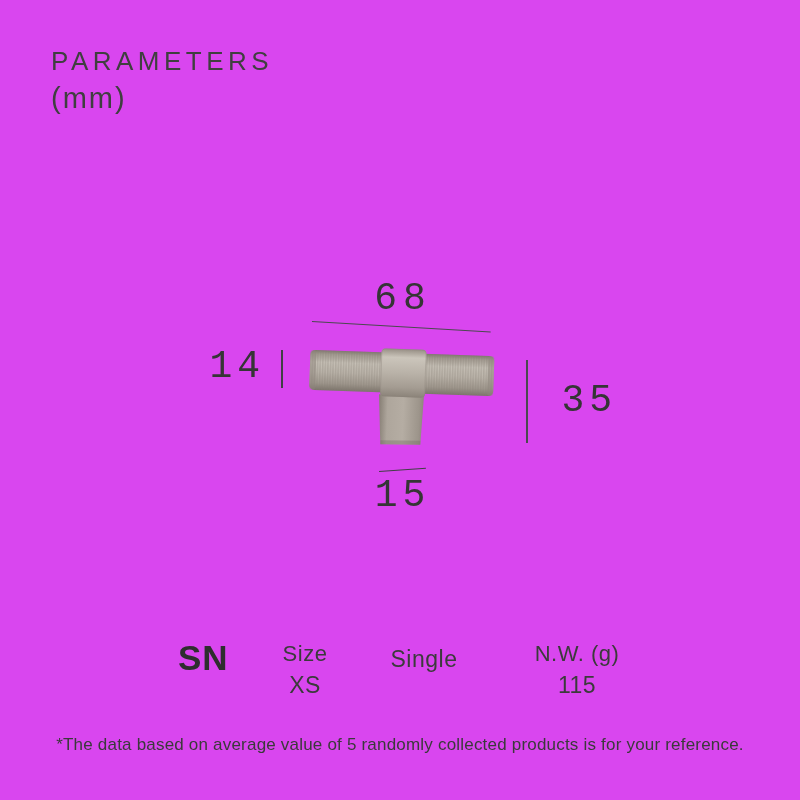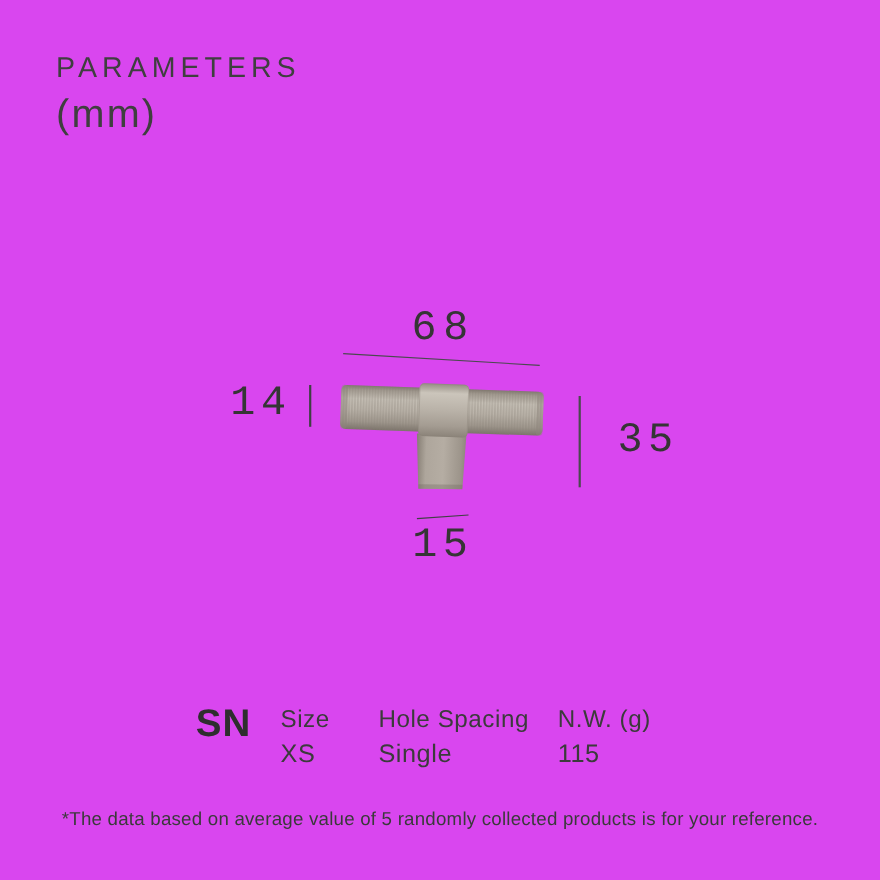--- a/index.html
+++ b/index.html
@@ -9,21 +9,21 @@
     font-family:"Liberation Sans","DejaVu Sans",sans-serif;
     color:#3b3b3b;
   }
   
   .title{
     position:absolute;left:51px;top:46px;
     font-size:26px;font-weight:400;letter-spacing:4.5px;color:#3f3f3f;
   }
   .unit{
     position:absolute;left:51px;top:82px;
-    font-size:36px;font-weight:400;letter-spacing:2px;color:#3f3f3f;
+    font-size:29px;font-weight:400;letter-spacing:2px;color:#3f3f3f;
   }
   
   .dim{
     position:absolute;font-size:38px;font-weight:400;color:#353535;
     letter-spacing:6px;line-height:1;font-family:Liberation Mono, monospace;
   }
   .dim-68{left:343px;top:280px;width:120px;text-align:center;}
   .dim-14{left:193px;top:348px;width:72px;text-align:right;letter-spacing:5px;}
   .dim-35{left:537px;top:382px;width:80px;text-align:right;letter-spacing:5px;}
   .dim-15{left:345px;top:477px;width:115px;text-align:center;letter-spacing:5px;}
@@ -33,21 +33,21 @@
   .dline-left{left:281px;top:350px;height:38px;border-left:2px solid #404044;}
   .dline-right{left:526px;top:360px;height:83px;border-left:2px solid #4a4a4e;}
   .dline-bottom{left:379px;top:471px;width:47px;border-top:1.5px solid #404044;transform:rotate(-4deg);transform-origin:0 0;}
   
   .product{position:absolute;left:295px;top:345px;width:215px;height:110px;}
   
   .sn{
     position:absolute;left:178px;top:638px;
     font-size:35px;font-weight:700;letter-spacing:1px;color:#2e2e2e;
   }
-  .spec-col{position:absolute;}
+  .spec-col{position:absolute;text-align:center;}
   .spec-col .lbl{font-size:22px;font-weight:400;letter-spacing:0.5px;color:#3b3b3b;}
   .spec-col .val{font-size:23px;font-weight:400;letter-spacing:0.5px;color:#3b3b3b;margin-top:5px;}
   .col-size{left:255px;top:641px;width:100px;}
   .col-hole{left:344px;top:641px;width:160px;}
   .col-nw{left:507px;top:641px;width:140px;}
   
   .footnote{
     position:absolute;left:0;top:735px;width:800px;text-align:center;
     font-size:17px;font-weight:400;letter-spacing:0.2px;color:#3a3a3a;
   }
@@ -111,21 +111,20 @@
   </svg>
 
   <div class="sn">SN</div>
 
   <div class="spec-col col-size">
     <div class="lbl">Size</div>
     <div class="val">XS</div>
   </div>
 
   <div class="spec-col col-hole">
-    <div class="lbl">Hole Spacing</div>
     <div class="val">Single</div>
   </div>
 
   <div class="spec-col col-nw">
     <div class="lbl">N.W. (g)</div>
     <div class="val">115</div>
   </div>
 
   <div class="footnote">*The data based on average value of 5 randomly collected products is for your reference.</div>
 

